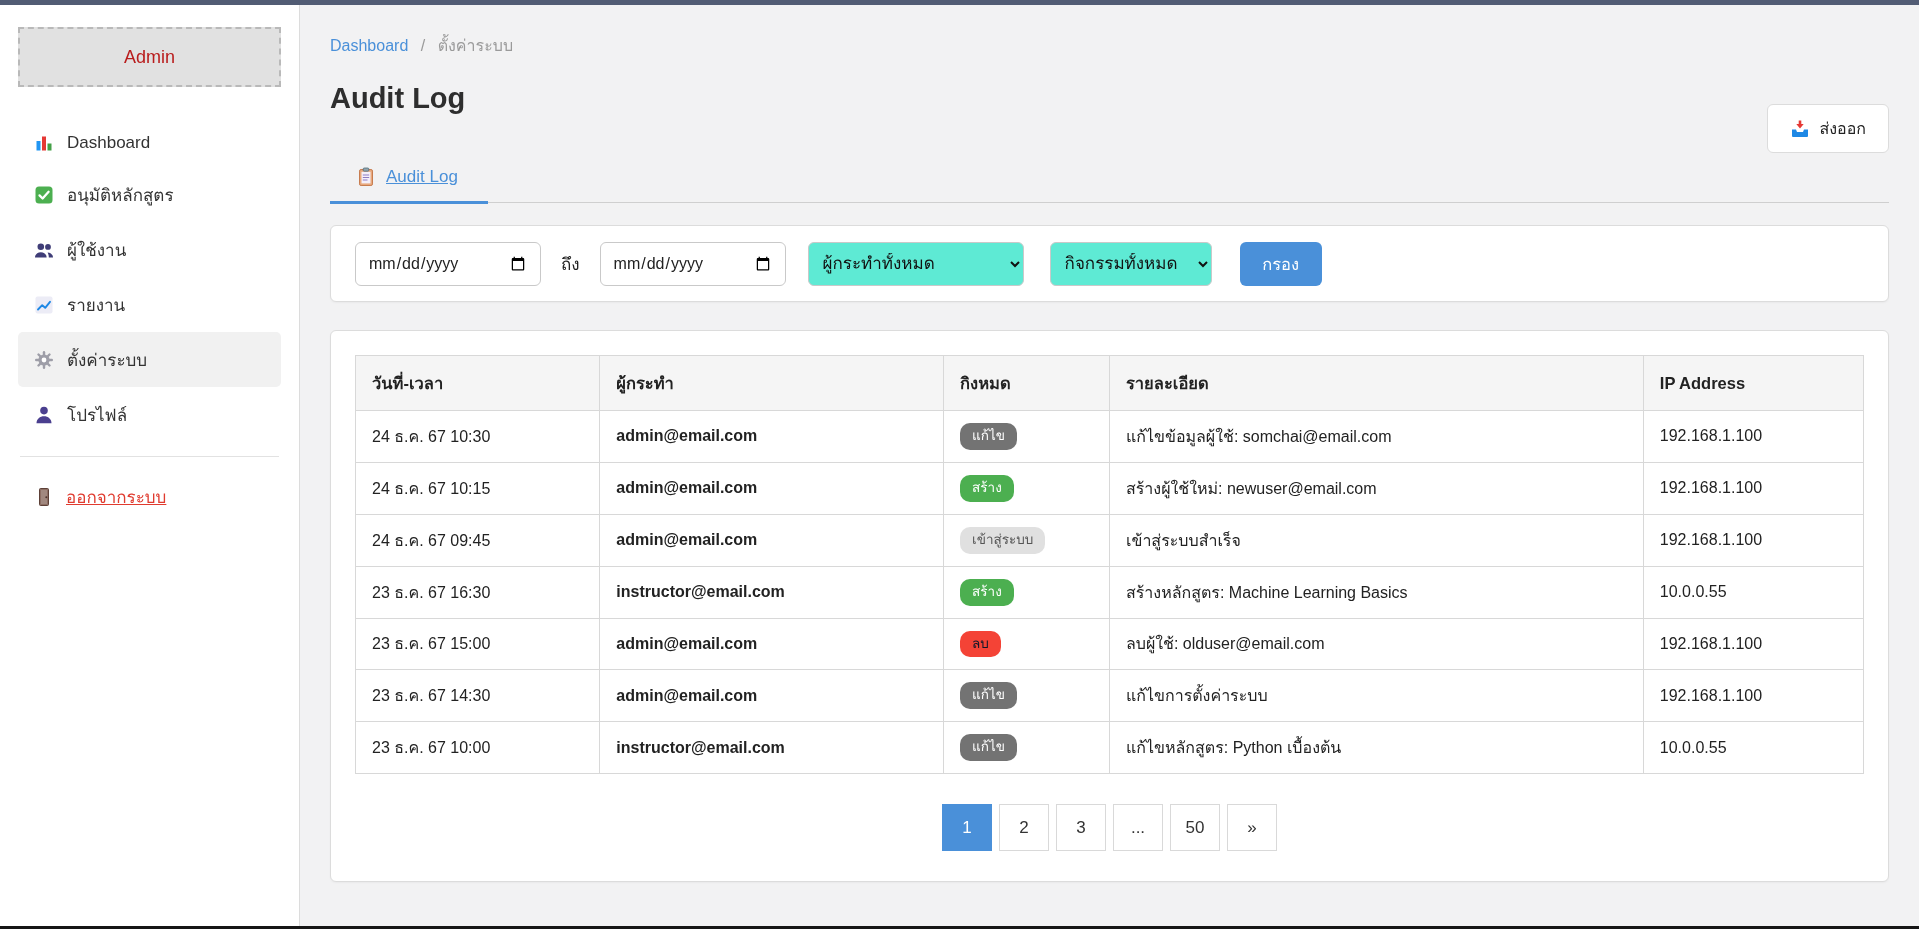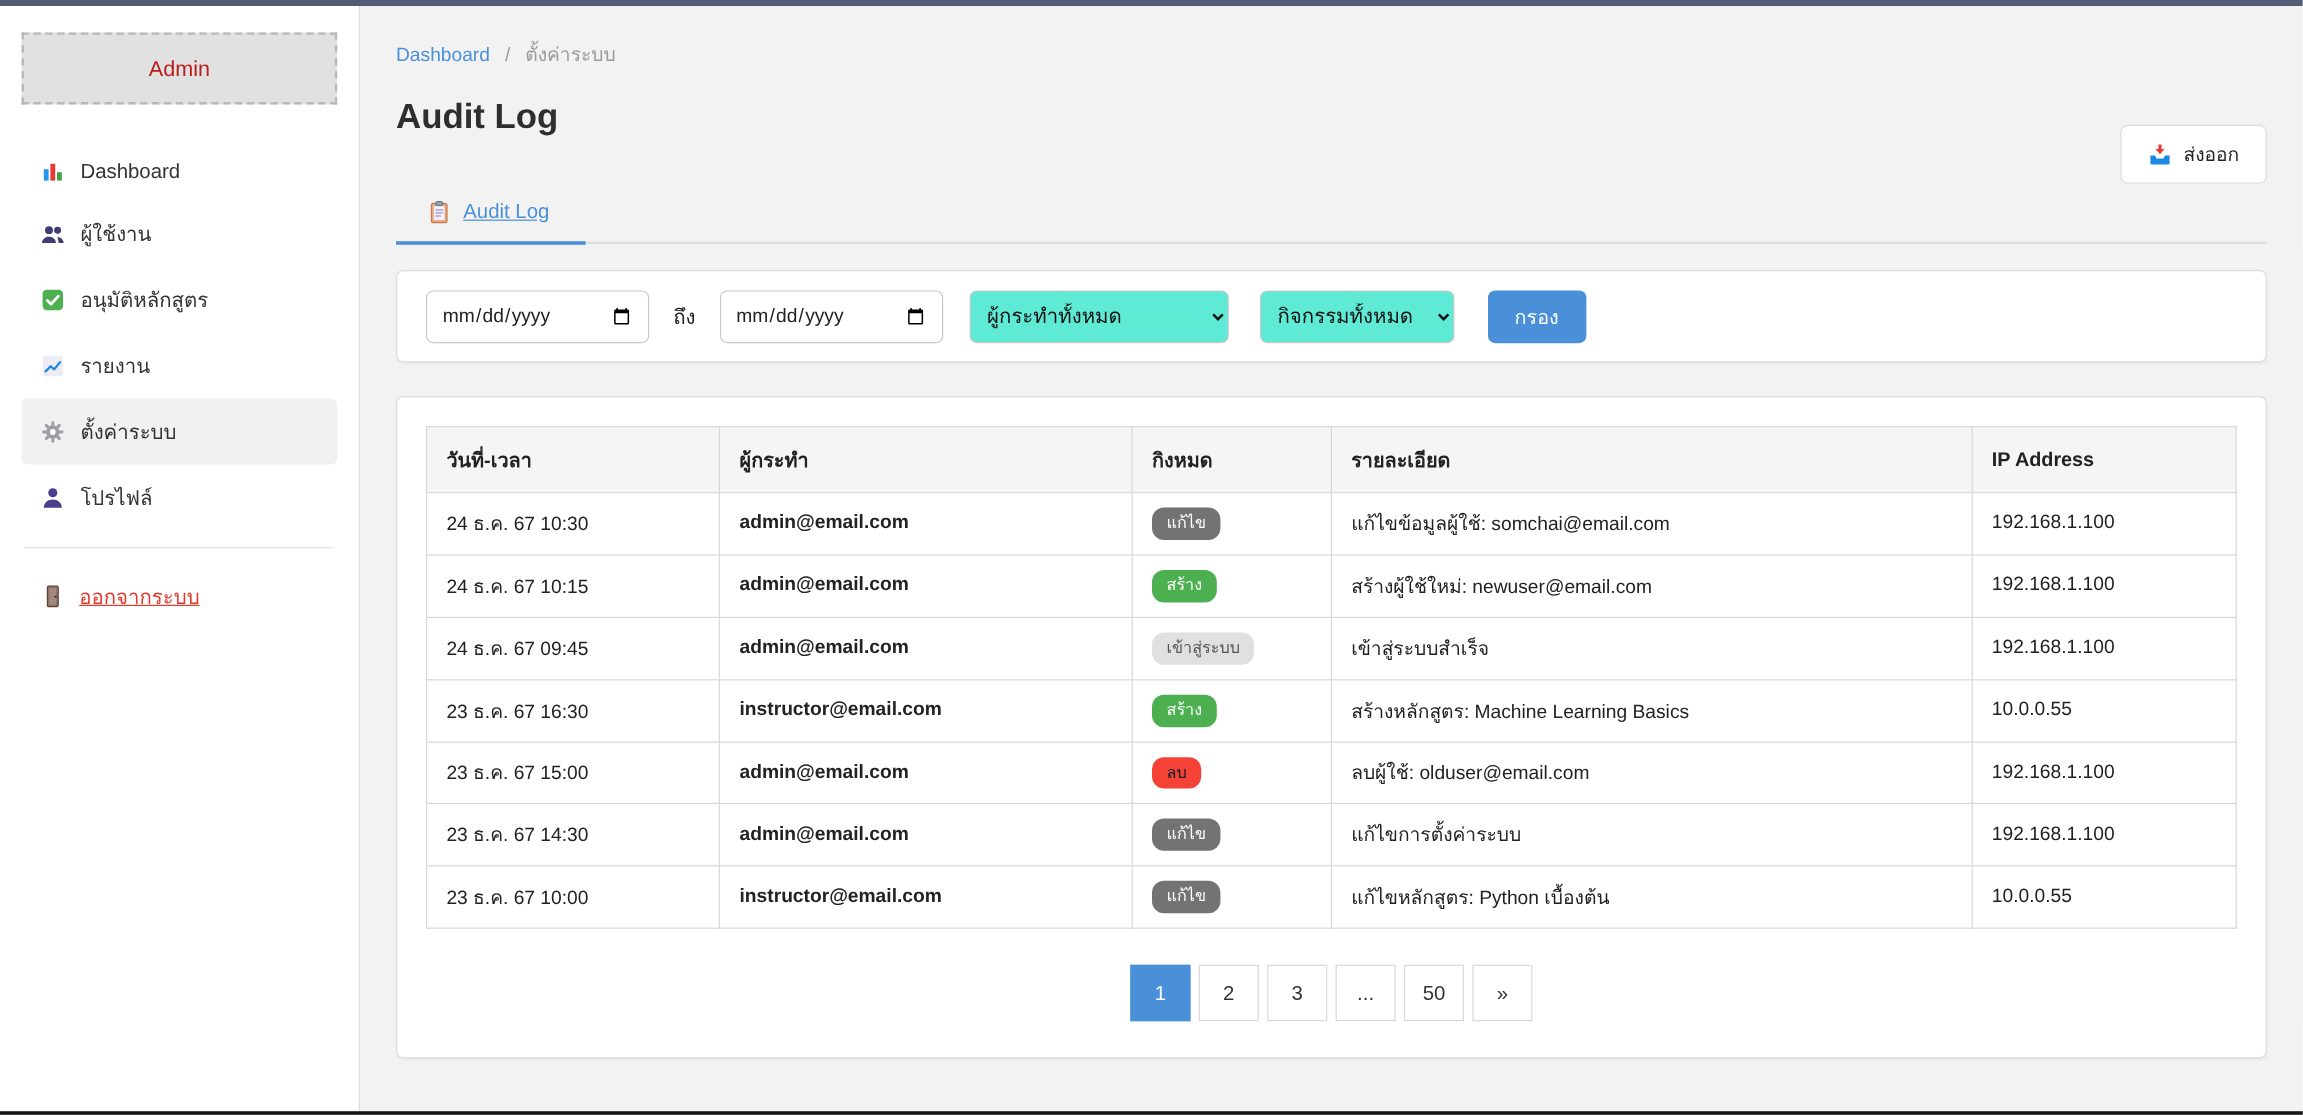--- a/index.html
+++ b/index.html
@@ -135,37 +135,37 @@
             <svg viewBox="0 0 20 20">
               <rect x="2.5" y="8" width="4" height="9.5" fill="#2196f3"></rect>
               <rect x="8" y="3.5" width="4" height="14" fill="#e53935"></rect>
               <rect x="13.5" y="10.5" width="4" height="7" fill="#43a047"></rect>
             </svg>
           </span>
     <span class="label">Dashboard</span>
   </li>
         <li class="nav-item">
     <span class="icon">
+            <svg viewBox="0 0 20 20">
+              <rect x="1.5" y="1.5" width="17" height="17" rx="3.5" fill="#4caf50"></rect>
+              <path d="M5.5 10.4l3.1 3.1 6-6.7" stroke="#fff" stroke-width="2.3" fill="none" stroke-linecap="round" stroke-linejoin="round"></path>
+            </svg>
+          </span>
+    <span class="label">อนุมัติหลักสูตร</span>
+  </li>
+        <li class="nav-item">
+    <span class="icon">
             <svg viewBox="0 0 20 20" fill="#3f3d77">
               <circle cx="6.8" cy="6.8" r="3.3"></circle>
               <path d="M1 17.5c0-3.2 2.6-5.3 5.8-5.3s5.8 2.1 5.8 5.3z"></path>
               <circle cx="14" cy="6.9" r="2.9"></circle>
               <path d="M13.6 12.4c3 .1 5.4 2.1 5.4 5.1h-4.2c0-2-.4-3.8-1.2-5.1z"></path>
             </svg>
           </span>
     <span class="label">ผู้ใช้งาน</span>
-  </li>
-        <li class="nav-item">
-    <span class="icon">
-            <svg viewBox="0 0 20 20">
-              <rect x="1.5" y="1.5" width="17" height="17" rx="3.5" fill="#4caf50"></rect>
-              <path d="M5.5 10.4l3.1 3.1 6-6.7" stroke="#fff" stroke-width="2.3" fill="none" stroke-linecap="round" stroke-linejoin="round"></path>
-            </svg>
-          </span>
-    <span class="label">อนุมัติหลักสูตร</span>
   </li>
         <li class="nav-item">
     <span class="icon">
             <svg viewBox="0 0 20 20">
               <rect x="1.5" y="1.5" width="17" height="17" rx="2" fill="#ececf6"></rect>
               <path d="M4 14.5l4.2-4.3 3 2.6 4.8-6" stroke="#1e88e5" stroke-width="1.9" fill="none" stroke-linecap="round" stroke-linejoin="round"></path>
             </svg>
           </span>
     <span class="label">รายงาน</span>
   </li>

